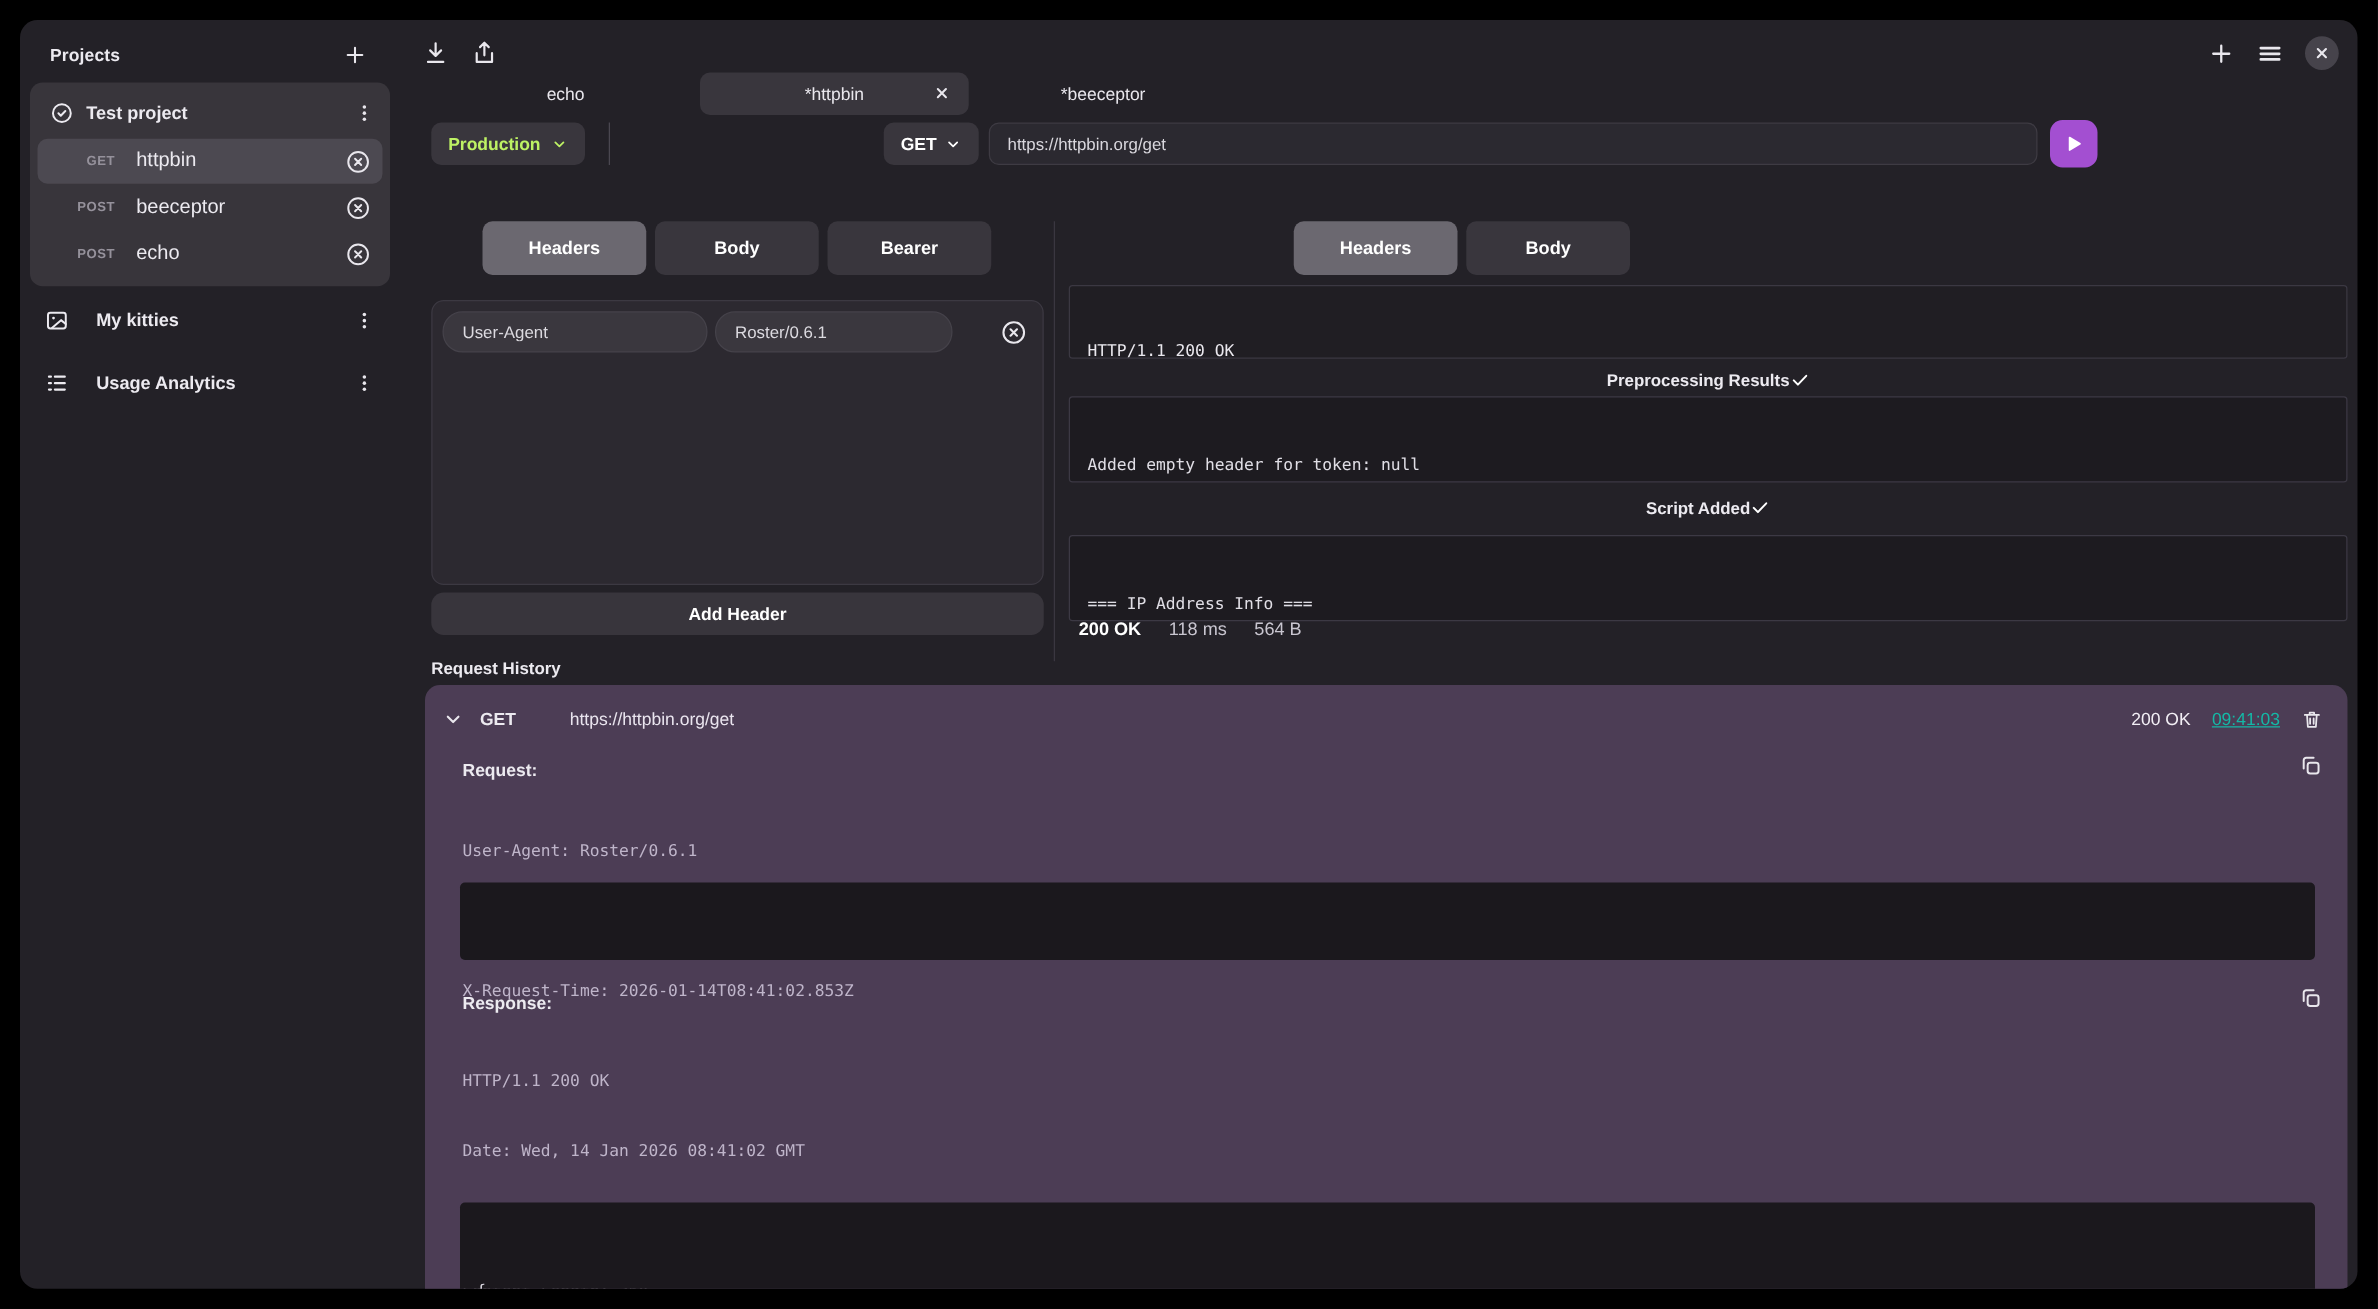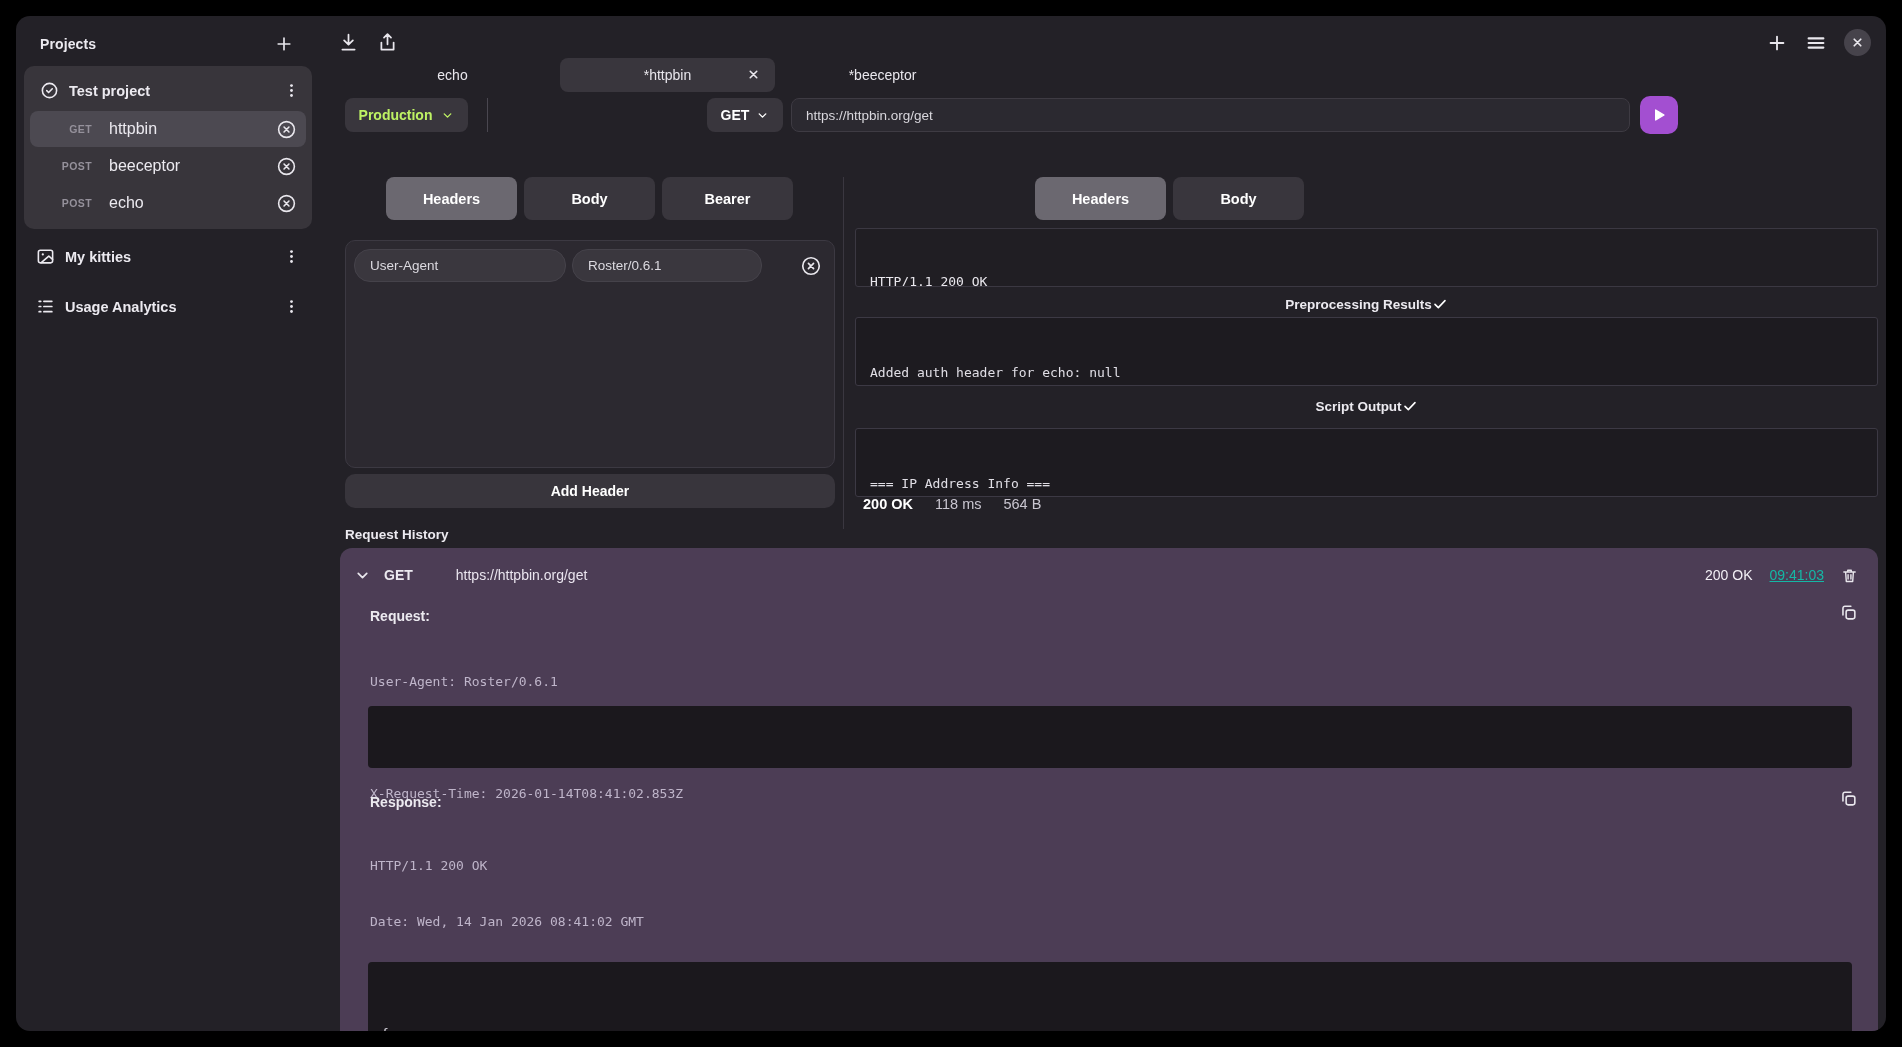--- a/index.html
+++ b/index.html
@@ -17,21 +17,21 @@
   .sidebar { position:absolute; left:8px; top:6px; width:288px; }
   .sb-head { display:flex; align-items:center; justify-content:space-between; padding:12px 18px 10px 16px; }
   .sb-title { font-weight:700; font-size:14px; letter-spacing:.1px; }
   .proj-card { background:#38353b; border-radius:10px; padding:6px 6px 8px 6px; margin-top:2px; }
   .proj-head { display:flex; align-items:center; gap:10px; padding:9px 6px 10px 10px; }
   .proj-name { font-weight:700; font-size:14.5px; flex:1; }
   .req-item { display:flex; align-items:center; height:36px; border-radius:8px; padding-right:9px; margin-top:1px; }
   .req-item.selected { background:#4c4951; }
   .req-method { width:62px; text-align:right; font-size:10.5px; font-weight:600; color:#95919b; letter-spacing:.4px; }
   .req-name { margin-left:17px; flex:1; font-size:16px; color:#eceaf0; }
-  .sb-row { display:flex; align-items:center; gap:10px; padding:13px 12px 13px 12px; margin-top:5px; }
+  .sb-row { display:flex; align-items:center; gap:22px; padding:13px 12px 13px 12px; margin-top:5px; }
   .sb-row .proj-name { font-size:14.5px; }
 
   
   .toolbar-left { position:absolute; left:322px; top:16px; display:flex; gap:18px; }
   .toolbar-right { position:absolute; right:15px; top:13px; display:flex; gap:17px; align-items:center; }
   .close-circle { width:27px; height:27px; border-radius:50%; background:#46434b; }
 
   
   .tab-bar { position:absolute; left:329px; top:42px; display:flex; }
   .tab { width:215px; height:34px; display:flex; align-items:center; justify-content:center;
@@ -352,28 +352,28 @@
 
   <div class="section-head head-prep">
     <span>Preprocessing Results</span>
     <span>
       <svg width="16" height="16" viewBox="0 0 24 24" fill="none" stroke="#ffffff" stroke-width="2.4" stroke-linecap="round" stroke-linejoin="round">
           <path d="M4.5 12.5l5 5L19.5 7"></path>
         </svg>
     </span>
   </div>
   <div class="code-box box-prep">
-    <div class="code-line">Added auth header for echo: null</div>
+    <div class="code-line">Added empty header for token: null</div>
     
     
     
   </div>
 
   <div class="section-head head-script">
-    <span>Script Output</span>
+    <span>Script Added</span>
     <span>
       <svg width="16" height="16" viewBox="0 0 24 24" fill="none" stroke="#ffffff" stroke-width="2.4" stroke-linecap="round" stroke-linejoin="round">
           <path d="M4.5 12.5l5 5L19.5 7"></path>
         </svg>
     </span>
   </div>
   <div class="code-box box-script">
     <div class="code-line">=== IP Address Info ===</div>
     
     

